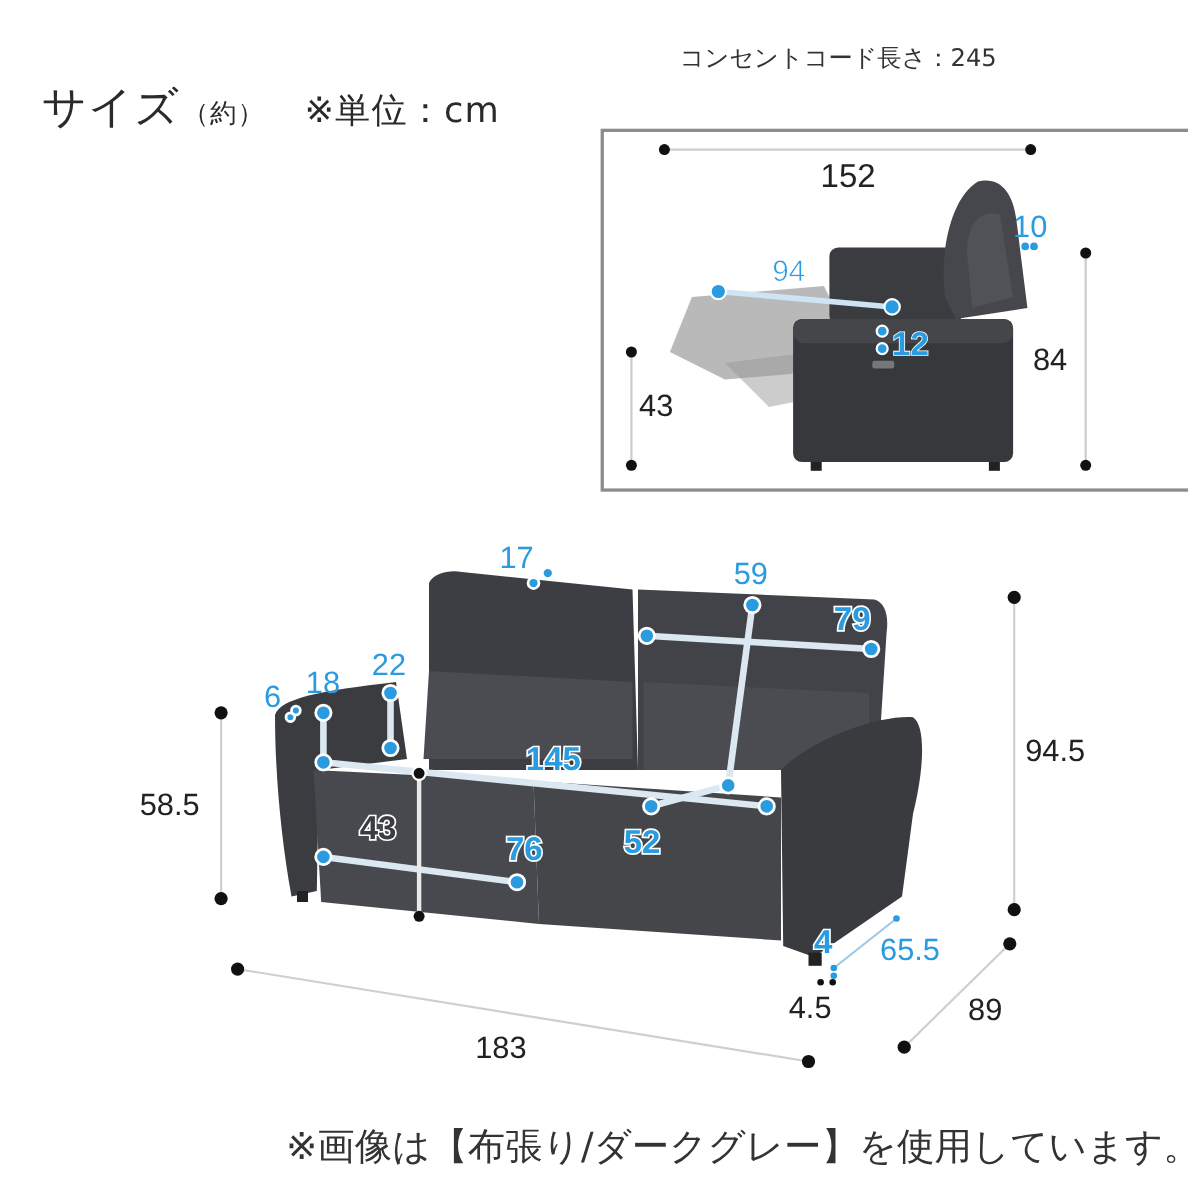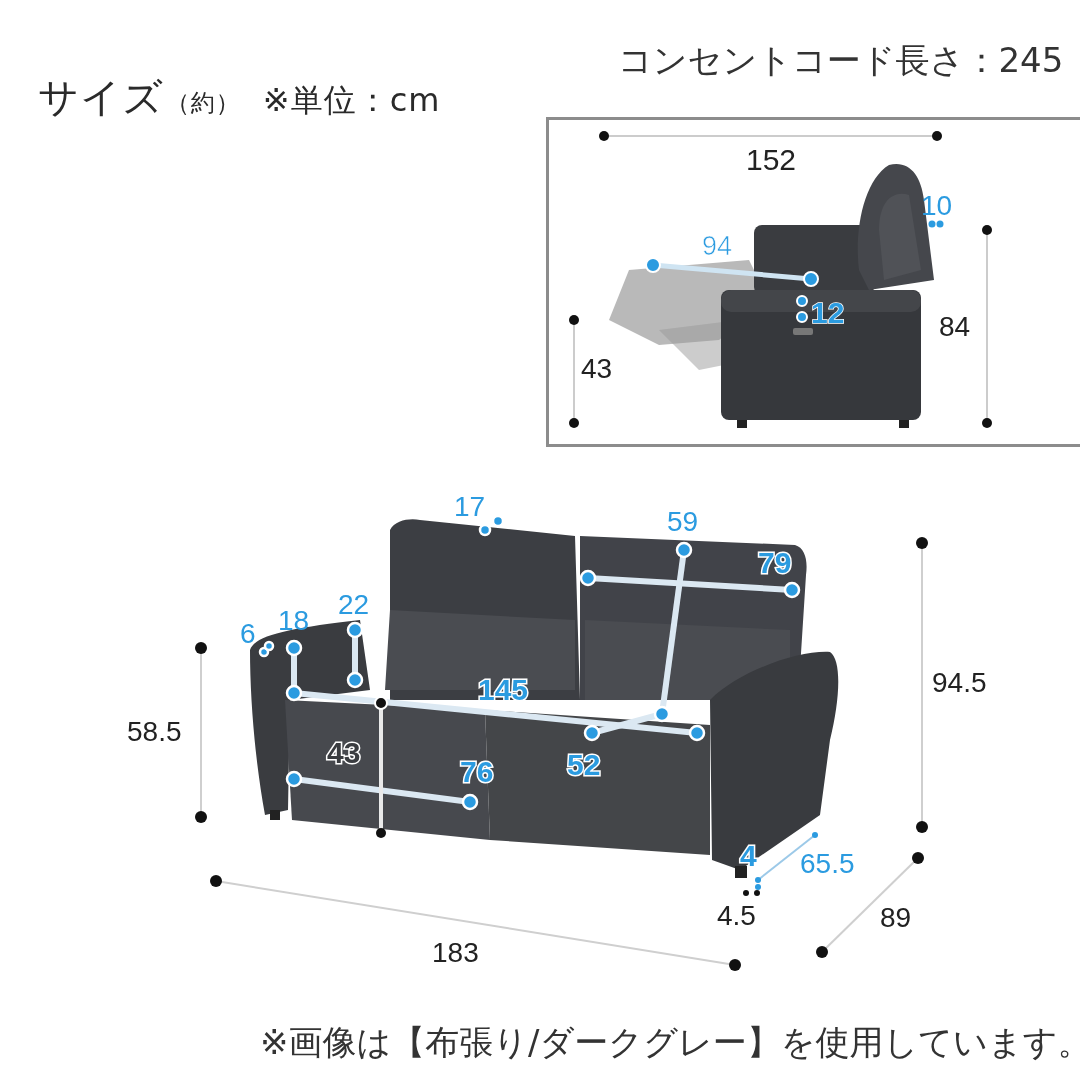--- a/index.html
+++ b/index.html
@@ -1,21 +1,21 @@
 <!DOCTYPE html>
 <html><head>
 <meta charset="utf-8">
 <style>
   html,body{margin:0;padding:0;background:#fff;}
   body{width:1080px;height:1078px;position:relative;overflow:hidden;font-family:"DejaVu Sans","Liberation Sans",sans-serif;color:#222;}
   .abs{position:absolute;}
   .title{left:38px;top:70px;font-size:40px;color:#2a2a2a;white-space:nowrap;letter-spacing:1px;}
   .title .approx{font-size:24px;margin:0 8px 0 2px;}
-  .title .unit{font-size:32px;margin-left:14px;}
-  .cord{left:618px;top:38px;font-size:34px;color:#333;white-space:nowrap;}
+  .title .unit{font-size:32px;margin-left:28px;}
+  .cord{left:618px;top:38px;font-size:22px;color:#333;white-space:nowrap;}
   .footnote{left:260px;top:1020px;font-size:34px;color:#333;white-space:nowrap;}
   svg text{font-family:"Liberation Sans","DejaVu Sans",sans-serif;}
   .inset{left:546px;top:117px;width:539px;height:330px;border:3px solid #8c8c8c;box-sizing:border-box;}
 </style>
 </head>
 <body>
 
 <div class="abs title">
   <span>サイズ</span><span class="approx">（約）</span><span class="unit">※単位：cm</span>
 </div>

